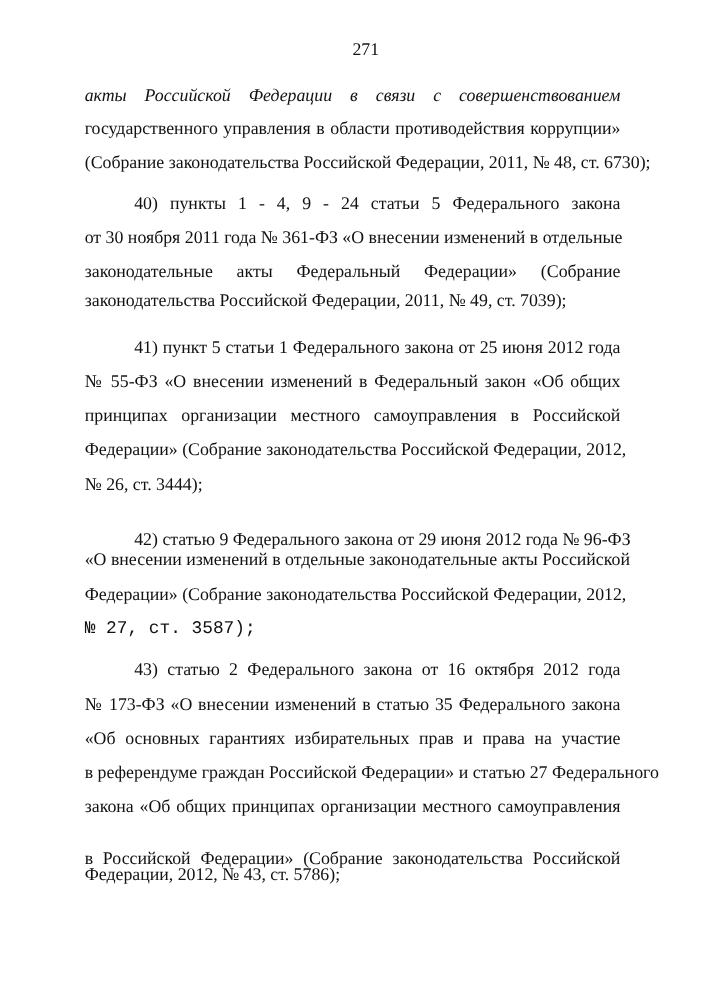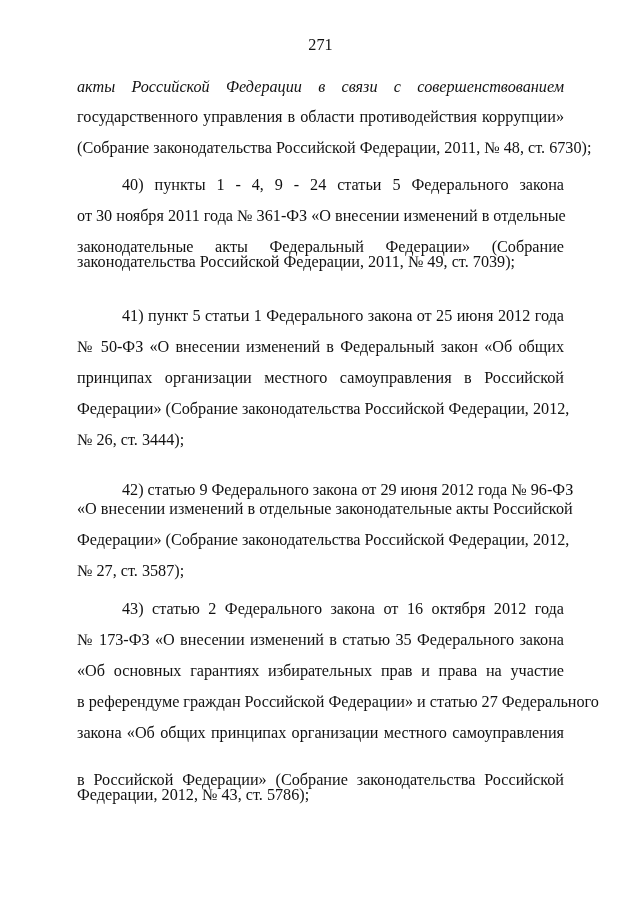--- a/index.html
+++ b/index.html
@@ -3,21 +3,21 @@
 <meta charset="utf-8">
 <style>
   html, body { margin: 0; padding: 0; background: #ffffff; }
   body { width: 640px; height: 905px; position: relative; overflow: hidden; }
   .page {
     position: absolute; left: 77px; top: 0; width: 487px;
     font-family: "Liberation Serif", "DejaVu Serif", serif;
     font-size: 16.2px; color: #111111;
   }
   .page-number {
-    position: absolute; left: 0; top: 35px; width: 100%;
+    position: absolute; left: 12px; top: 35px; width: 100%;
     text-align: center; line-height: 20px;
   }
   .line {
     position: absolute; left: 0; width: 487px; height: 20px; line-height: 20px;
     white-space: nowrap; text-align: justify; text-align-last: justify;
   }
   .line.last { text-align-last: left; }
   .line.indent { left: 45px; width: 442px; }
 </style>
 </head>
@@ -25,30 +25,30 @@
 
 <div class="page">
   <div class="page-number">271</div>
   <div id="body-text">
       <div class="line" style="top: 77px; font-style: italic;">акты Российской Федерации в связи с совершенствованием</div>
       <div class="line" style="top: 107px;">государственного управления в области противодействия коррупции»</div>
       <div class="line last" style="top: 138px;">(Собрание законодательства Российской Федерации, 2011, № 48, ст. 6730);</div>
       <div class="line indent" style="top: 175px;">40) пункты 1 - 4, 9 - 24 статьи 5 Федерального закона</div>
       <div class="line" style="top: 206px;">от 30 ноября 2011 года № 361-ФЗ «О внесении изменений в отдельные</div>
       <div class="line" style="top: 237px;">законодательные акты Федеральный Федерации» (Собрание</div>
-      <div class="line last" style="top: 252px; font-family: Liberation Serif, serif;">законодательства Российской Федерации, 2011, № 49, ст. 7039);</div>
+      <div class="line last" style="top: 263px; font-family: Liberation Serif, serif;">законодательства Российской Федерации, 2011, № 49, ст. 7039);</div>
       <div class="line indent" style="top: 306px;">41) пункт 5 статьи 1 Федерального закона от 25 июня 2012 года</div>
-      <div class="line" style="top: 337px;">№ 50-ФЗ «О внесении изменений в Федеральный закон «Об общих</div>
+      <div class="line" style="top: 337px;">№ 55-ФЗ «О внесении изменений в Федеральный закон «Об общих</div>
       <div class="line" style="top: 368px;">принципах организации местного самоуправления в Российской</div>
       <div class="line" style="top: 399px;">Федерации» (Собрание законодательства Российской Федерации, 2012,</div>
       <div class="line last" style="top: 430px;">№ 26, ст. 3444);</div>
       <div class="line indent" style="top: 480px;">42) статью 9 Федерального закона от 29 июня 2012 года № 96-ФЗ</div>
       <div class="line" style="top: 499px;">«О внесении изменений в отдельные законодательные акты Российской</div>
       <div class="line" style="top: 530px;">Федерации» (Собрание законодательства Российской Федерации, 2012,</div>
-      <div class="line last" style="top: 561px;">№ 27, ст. 3587);</div>
+      <div class="line last" style="top: 561px; font-family: Liberation Mono, monospace;">№ 27, ст. 3587);</div>
       <div class="line indent" style="top: 599px;">43) статью 2 Федерального закона от 16 октября 2012 года</div>
       <div class="line" style="top: 630px;">№ 173-ФЗ «О внесении изменений в статью 35 Федерального закона</div>
       <div class="line" style="top: 661px;">«Об основных гарантиях избирательных прав и права на участие</div>
       <div class="line" style="top: 692px;">в референдуме граждан Российской Федерации» и статью 27 Федерального</div>
       <div class="line" style="top: 723px;">закона «Об общих принципах организации местного самоуправления</div>
       <div class="line" style="top: 770px;">в Российской Федерации» (Собрание законодательства Российской</div>
       <div class="line last" style="top: 785px;">Федерации, 2012, № 43, ст. 5786);</div>
     </div>
 </div>
 

